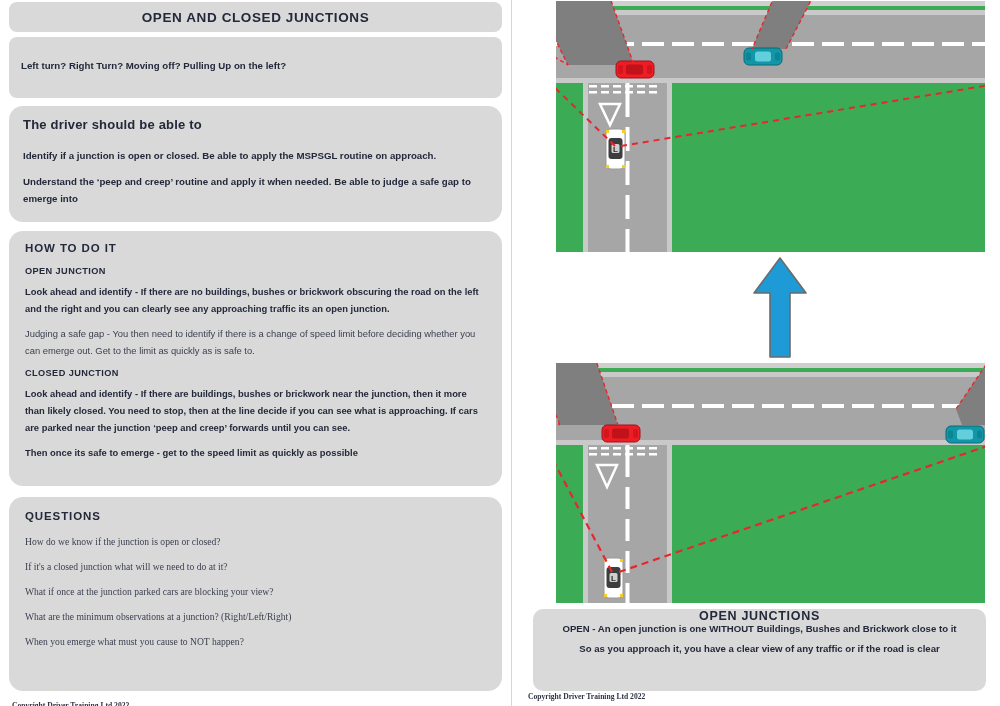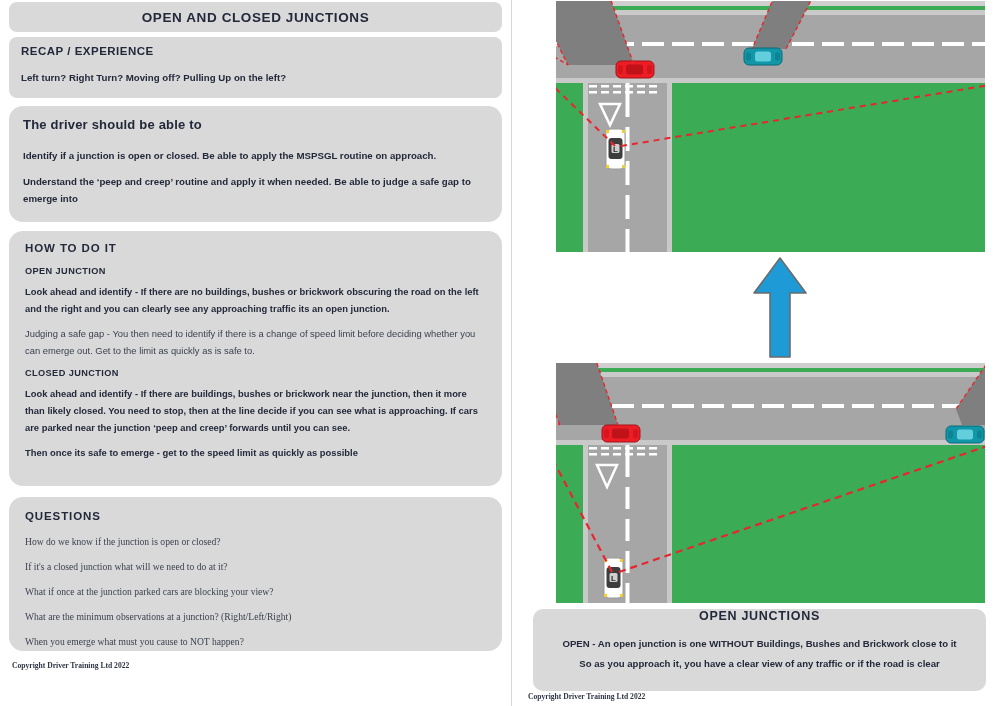--- a/index.html
+++ b/index.html
@@ -49,21 +49,21 @@
   .hdr-md { font-size: 13px; font-weight: bold; color: #23293a; letter-spacing: .2px; }
   .driver-line { margin-top: 16px; line-height: 1.75; }
 
   .how-panel { margin-top: 9px; height: 255px; border-radius: 14px; padding: 11px 16px 0 16px; }
   .hdr-how { font-size: 11.5px; font-weight: bold; letter-spacing: .9px; color: #23293a; }
   .sub-how { font-size: 9.2px; font-weight: bold; letter-spacing: .4px; color: #23293a; margin-top: 12px; }
   .para { font-size: 9.4px; line-height: 1.85; margin-top: 7px; }
   .para.bold { font-weight: bold; color: #23293a; }
   .para.reg { font-weight: normal; color: #3a3f4f; }
 
-  .q-panel { margin-top: 11px; height: 154px; border-radius: 14px; padding: 13px 16px 0 16px; }
+  .q-panel { margin-top: 11px; height: 194px; border-radius: 14px; padding: 13px 16px 0 16px; }
   .hdr-q { font-size: 11.5px; font-weight: bold; letter-spacing: .9px; color: #23293a; }
   .q-item { font-size: 9.6px; font-weight: normal; color: #3a3f4f; margin-top: 14px; font-family: Liberation Serif, serif; }
 
   .copyright {
     font-size: 7.6px; color: #2f3445; margin-top: 10px; margin-left: 3px;
     font-family: "Liberation Serif", serif; font-weight: bold;
   }
   .copyright-right {
     position: absolute; left: 528px; top: 692px;
     font-size: 7.6px; color: #2f3445;
@@ -79,38 +79,36 @@
   .caption-panel {
     position: absolute; left: 533px; top: 609px; width: 453px; height: 82px;
     background: #d9d9d9; border-radius: 10px;
   }
   .cap-title {
     text-align: center; font-size: 12.5px; font-weight: bold;
     letter-spacing: .7px; color: #23293a;
   }
   .cap-line {
     text-align: center; font-size: 9.6px; font-weight: bold; color: #23293a;
-    margin-top: 15px;
   }
 </style>
 </head>
 <body>
 
 <div id="page">
 
   <div class="divider"></div>
 
   <div class="left-col">
 
     <div class="panel title-panel">
       <div class="title-text">OPEN AND CLOSED JUNCTIONS</div>
     </div>
 
     <div class="panel recap-panel">
-      <div class="hdr-sm">RECAP / EXPERIENCE</div>
       <div class="body-bold recap-line">Left turn? Right Turn? Moving off? Pulling Up on the left?</div>
     </div>
 
     <div class="panel driver-panel">
       <div class="hdr-md">The driver should be able to</div>
       <div class="body-bold driver-line">Identify if a junction is open or closed. Be able to apply the MSPSGL routine on approach.</div>
       <div class="body-bold driver-line" style="margin-top:9px;">Understand the ‘peep and creep’ routine and apply it when needed. Be able to judge a safe gap to emerge into</div>
     </div>
 
     <div class="panel how-panel">

